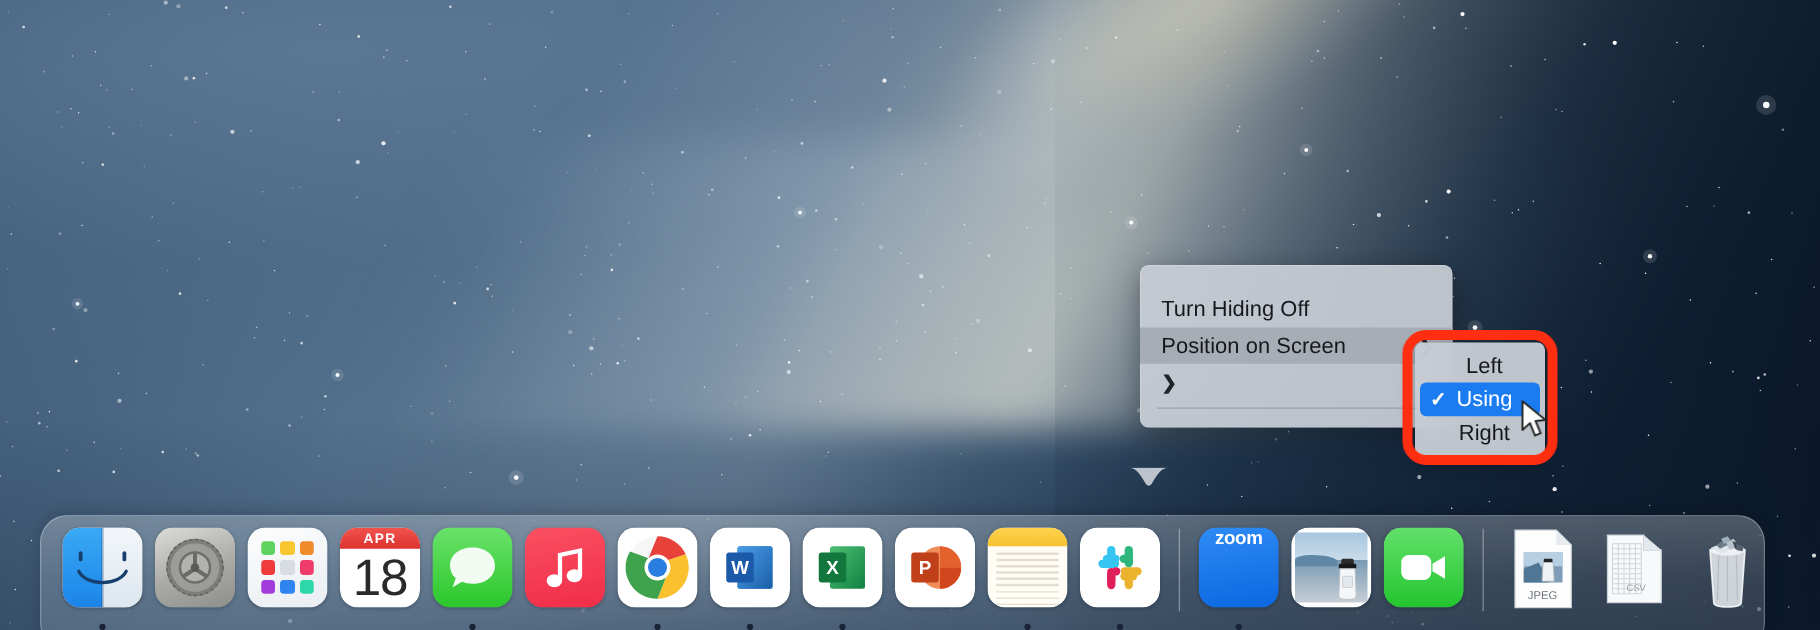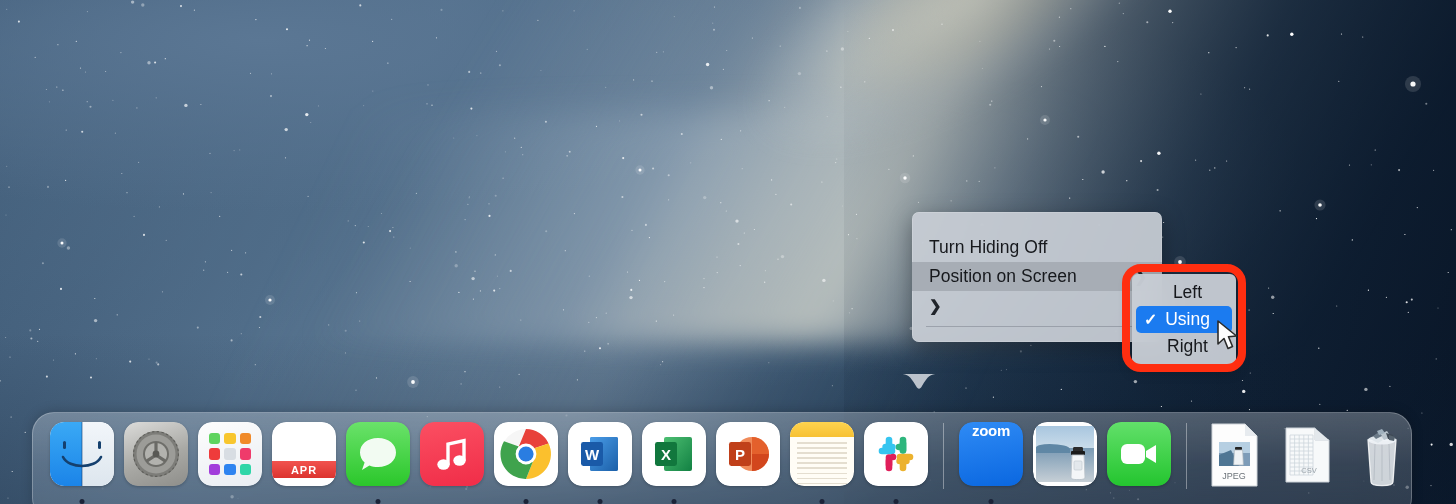--- a/index.html
+++ b/index.html
@@ -767,21 +767,21 @@
             <i style="border-radius:3px;background:#ef3b6b"></i>
       <i style="border-radius:3px;background:#a23ddb"></i>
             <i style="border-radius:3px;background:#2f84f0"></i>
             <i style="border-radius:3px;background:#2fd6a8"></i>
     </div>
         </div>
       </div>
       <div class="dock-item" title="Calendar">
         <div class="tile">
           <div style="position:absolute;inset:0;border-radius:14px;background:#fff;overflow:hidden;">
-      <div style="height:17px;background:linear-gradient(180deg,#f1534e,#dc342f);color:#fff;font-size:11px;font-weight:700;display:flex;align-items:center;justify-content:center;letter-spacing:1px;margin-top:39px;">APR</div>
+      <div style="height:17px;background:linear-gradient(180deg,#f1534e,#dc342f);color:#fff;font-size:11px;font-weight:700;display:flex;align-items:center;justify-content:center;letter-spacing:1px;">APR</div>
       <div style="height:47px;display:flex;align-items:center;justify-content:center;font-size:41px;color:#2a2a2a;font-weight:300;letter-spacing:-1px;">18</div>
     </div>
         </div>
       </div>
       <div class="dock-item" title="Messages">
         <div class="tile">
           <div style="position:absolute;inset:0;border-radius:14px;background:linear-gradient(180deg,#6ae26a,#2bc72b);display:flex;align-items:center;justify-content:center;">
       <svg width="42" height="40" viewBox="0 0 42 40">
         <path d="M21 4 C32 4 39 10.5 39 18.5 C39 26.5 32 33 21 33 C17.8 33 14.9 32.4 12.4 31.4 L5 36 L7.6 28.6 C4.7 25.9 3 22.4 3 18.5 C3 10.5 10 4 21 4 Z" fill="#f2fbf2"></path>
       </svg>

